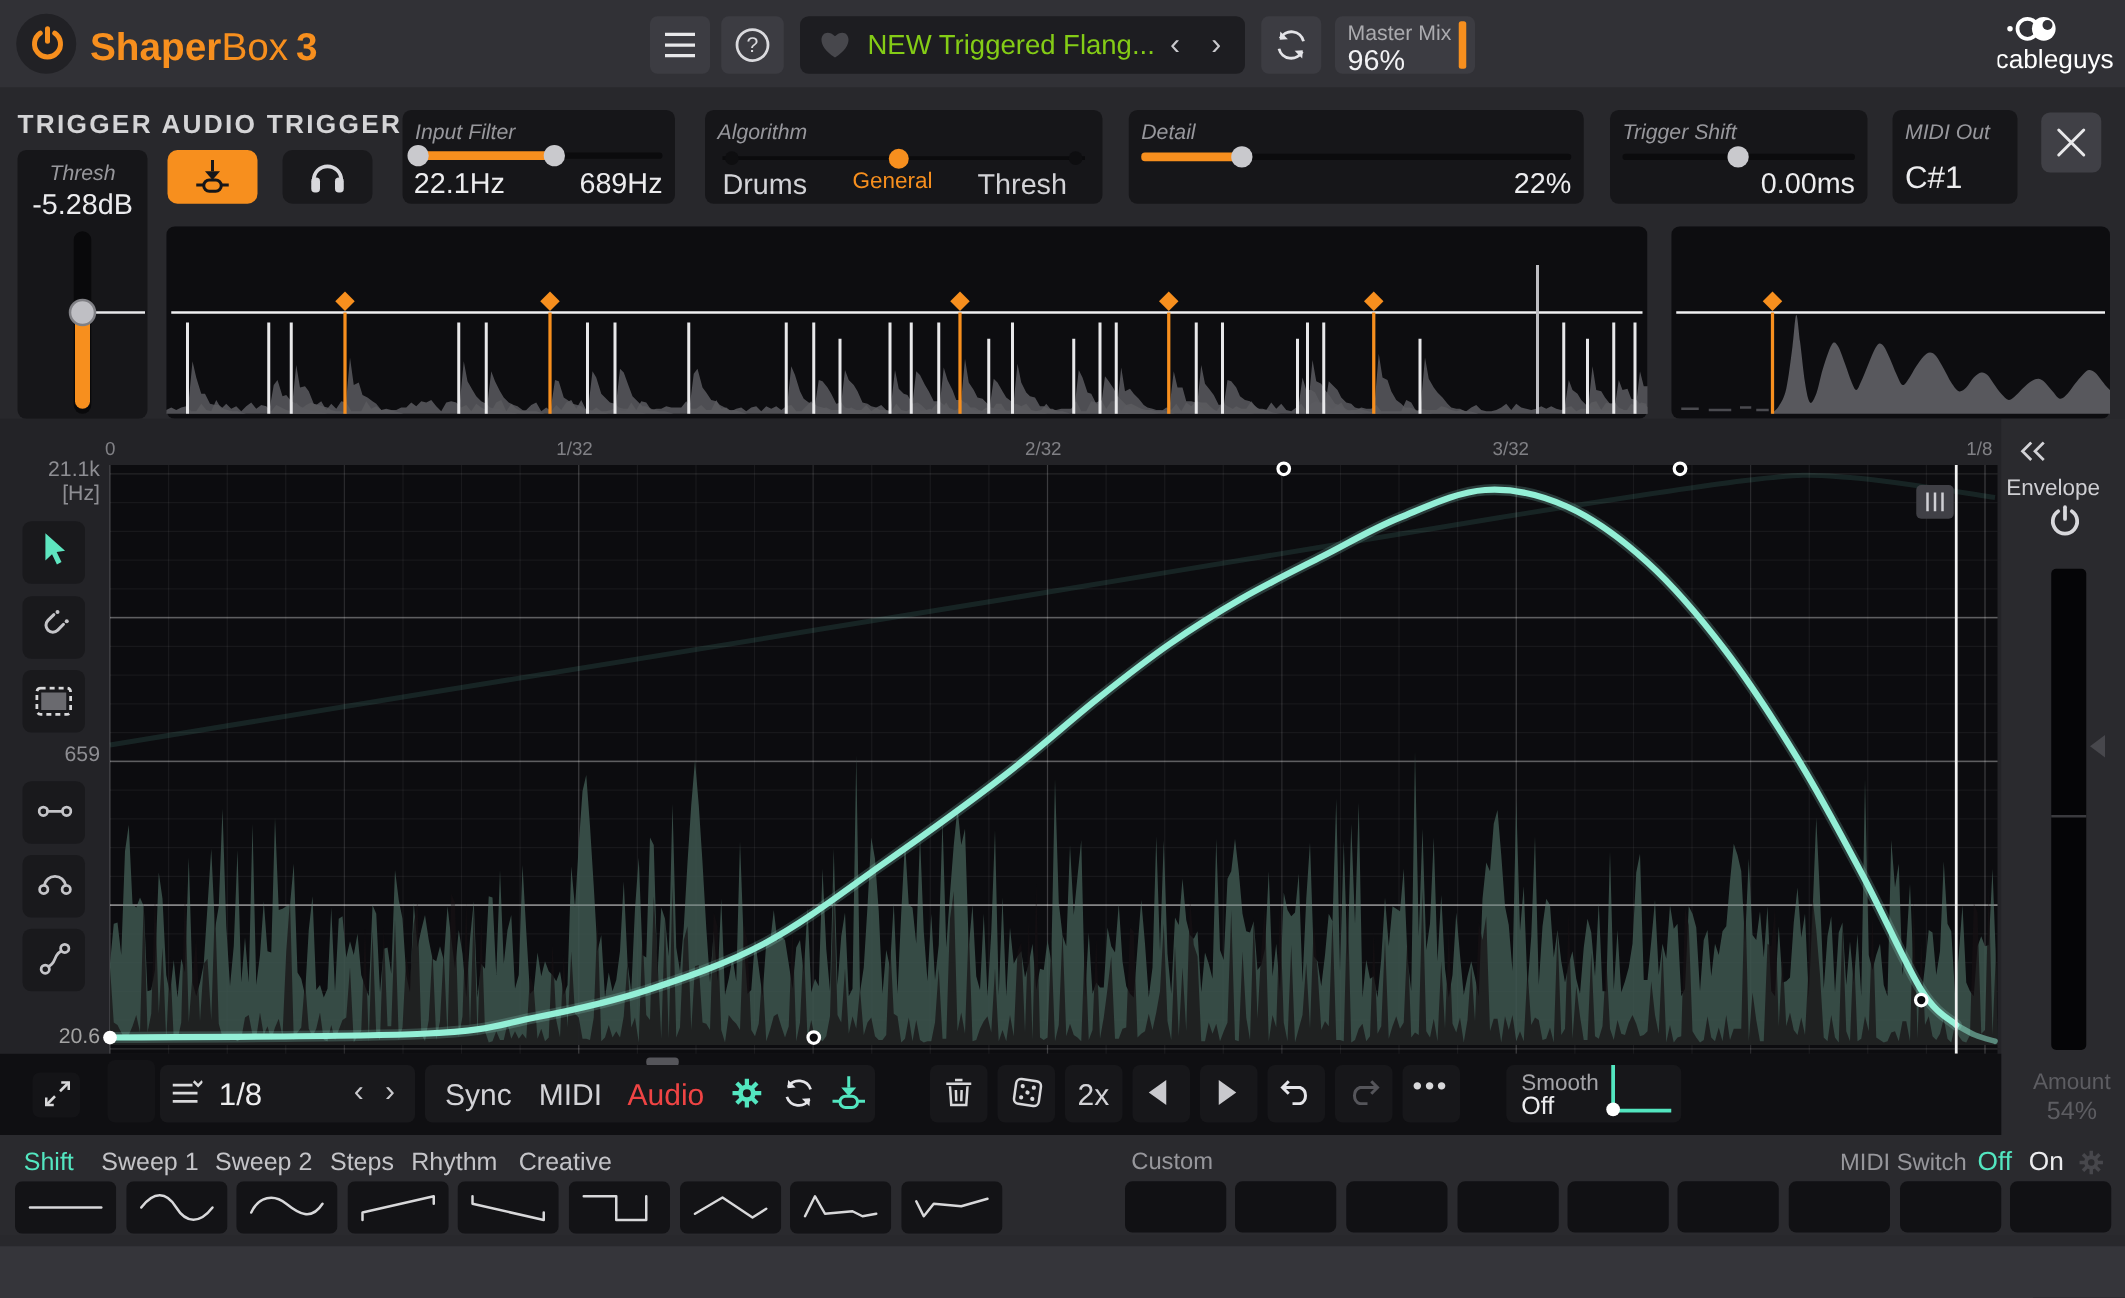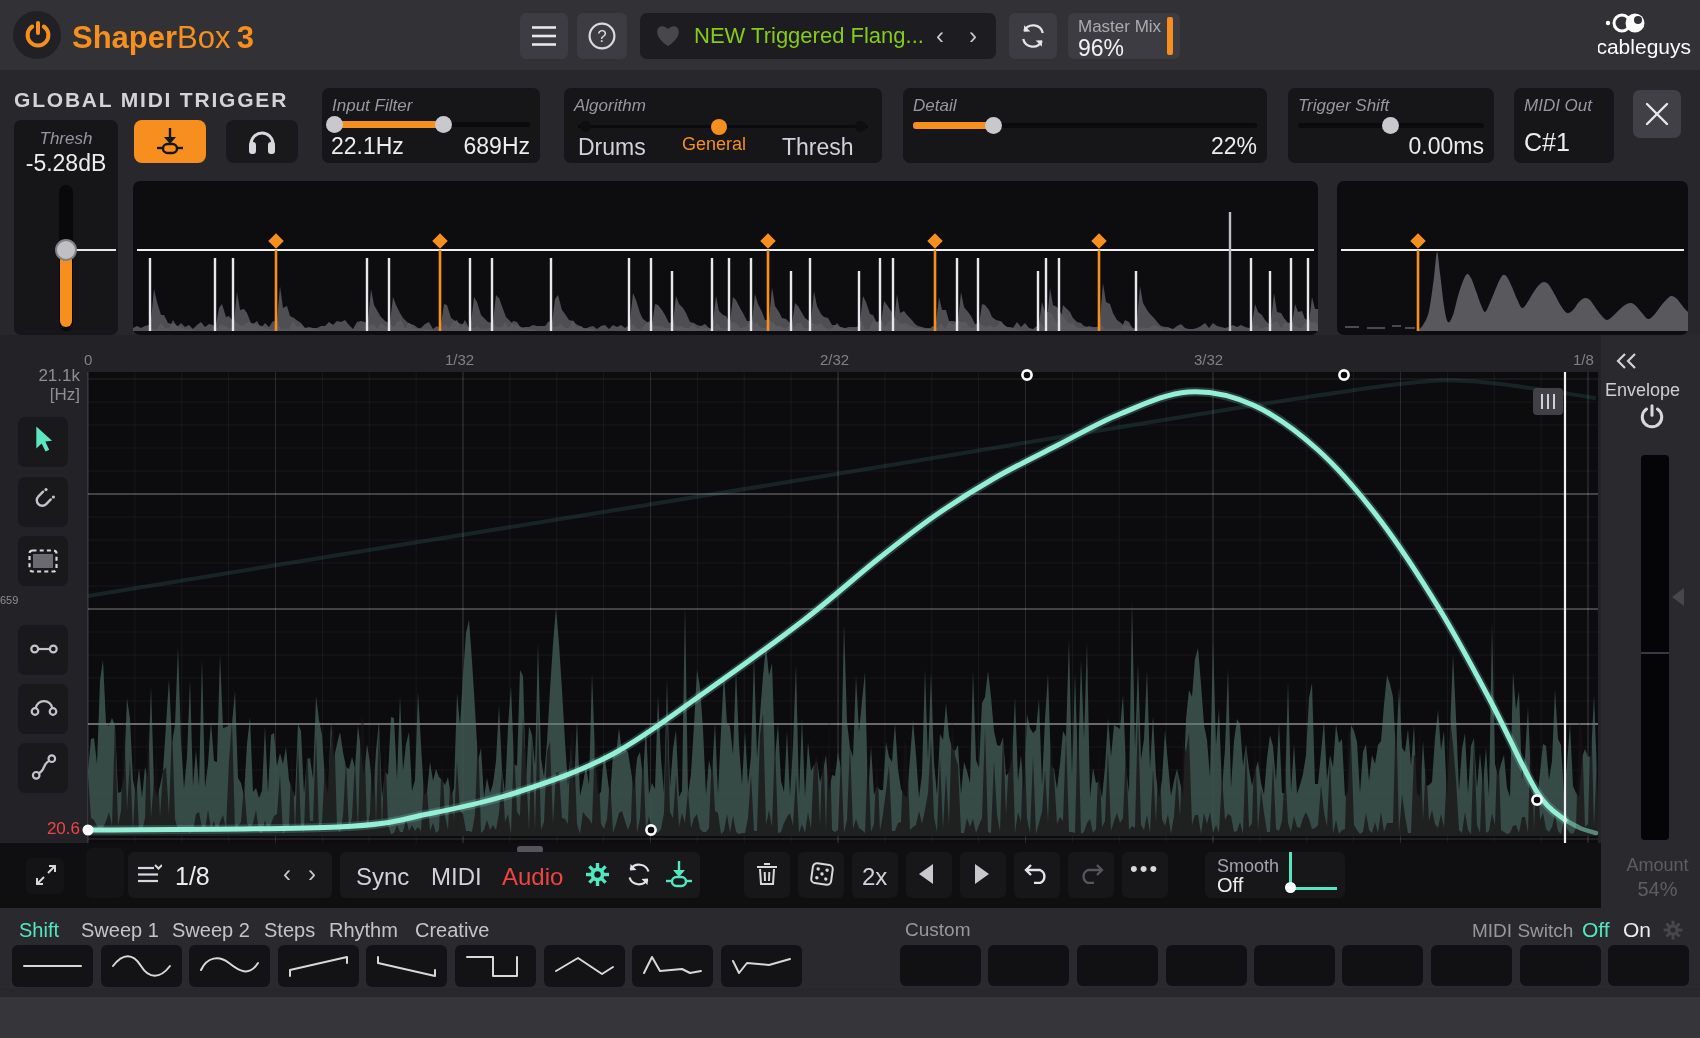--- a/index.html
+++ b/index.html
@@ -62,21 +62,21 @@
 
 <svg class="abs" style="left:1598px;top:6px" width="96" height="56" viewBox="0 0 96 56">
   <circle cx="24" cy="17" r="8" fill="none" stroke="#ffffff" stroke-width="3"></circle>
   <circle cx="37" cy="17" r="9.5" fill="#ffffff"></circle>
   <circle cx="40" cy="14" r="4" fill="#313136"></circle>
   <circle cx="10" cy="17" r="2.2" fill="#ffffff"></circle>
   <text x="93" y="48" text-anchor="end" font-size="21" fill="#ffffff" font-family="Liberation Sans">cableguys</text>
 </svg>
 
 <div class="abs" style="left:0;top:70px;width:1700px;height:107px;background:#28282c"></div>
-<div class="abs" style="left:14px;top:88px;font-size:21px;font-weight:bold;letter-spacing:1.8px;color:#d4d4d6">GLOBAL MIDI TRIGGER</div>
+<div class="abs" style="left:14px;top:88px;font-size:21px;font-weight:bold;letter-spacing:1.8px;color:#d4d4d6">TRIGGER AUDIO TRIGGER</div>
 
 <div class="box" style="left:14px;top:120px;width:104px;height:215px"></div>
 <div class="abs lbl" style="left:14px;top:129px;width:104px;text-align:center">Thresh</div>
 <div class="abs val" style="left:14px;top:150px;width:104px;text-align:center">-5.28dB</div>
 <div class="abs" style="left:59px;top:185px;width:14px;height:146px;background:#09090b;border-radius:7px"></div>
 <div class="abs" style="left:60px;top:250px;width:12px;height:77px;background:#f78f1e;border-radius:6px"></div>
 <div class="abs" style="left:75px;top:249px;width:41px;height:2px;background:#e8e8ea"></div>
 <div class="abs" style="left:55px;top:239px;width:22px;height:22px;border-radius:50%;background:#bfbfc4;border:2px solid #808085"></div>
 
 <div class="abs" style="left:134px;top:120px;width:72px;height:43px;background:#f78f1e;border-radius:8px"></div>
@@ -241,22 +241,22 @@
 </svg>
 
 <div class="abs" style="left:0;top:335px;width:1601px;height:508px;background:#232327"></div>
 <div class="abs" style="left:84px;top:351px;font-size:15px;color:#808085">0</div>
 <div class="abs" style="left:445px;top:351px;font-size:15px;color:#808085">1/32</div>
 <div class="abs" style="left:820px;top:351px;font-size:15px;color:#808085">2/32</div>
 <div class="abs" style="left:1194px;top:351px;font-size:15px;color:#808085">3/32</div>
 <div class="abs" style="left:1573px;top:351px;font-size:15px;color:#808085">1/8</div>
 
 <div class="abs" style="left:0;top:366px;width:80px;text-align:right;font-size:17px;color:#8e8e93;line-height:19px">21.1k<br>[Hz]</div>
-<div class="abs" style="left:0;top:594px;width:80px;text-align:left;font-size:11px;color:#8e8e93">659</div>
-<div class="abs" style="left:0;top:819px;width:80px;text-align:right;font-size:17px;color:#ef4444">20.6</div>
+<div class="abs" style="left:0;top:594px;width:80px;text-align:right;font-size:17px;color:#8e8e93">659</div>
+<div class="abs" style="left:0;top:819px;width:80px;text-align:right;font-size:17px;color:#a3a3a3">20.6</div>
 
 <svg class="abs" style="left:88px;top:372px;overflow:visible" width="1510" height="471" viewBox="0 0 1510 471">
 <rect width="1510" height="471" fill="#0c0c0f"></rect>
 <line x1="0.0" y1="0" x2="0.0" y2="471" stroke="#ffffff" stroke-opacity="0.2" stroke-width="1"></line>
 <line x1="46.9" y1="0" x2="46.9" y2="471" stroke="#ffffff" stroke-opacity="0.055" stroke-width="1"></line>
 <line x1="93.8" y1="0" x2="93.8" y2="471" stroke="#ffffff" stroke-opacity="0.055" stroke-width="1"></line>
 <line x1="140.6" y1="0" x2="140.6" y2="471" stroke="#ffffff" stroke-opacity="0.055" stroke-width="1"></line>
 <line x1="187.5" y1="0" x2="187.5" y2="471" stroke="#ffffff" stroke-opacity="0.12" stroke-width="1"></line>
 <line x1="234.4" y1="0" x2="234.4" y2="471" stroke="#ffffff" stroke-opacity="0.055" stroke-width="1"></line>
 <line x1="281.2" y1="0" x2="281.2" y2="471" stroke="#ffffff" stroke-opacity="0.055" stroke-width="1"></line>

